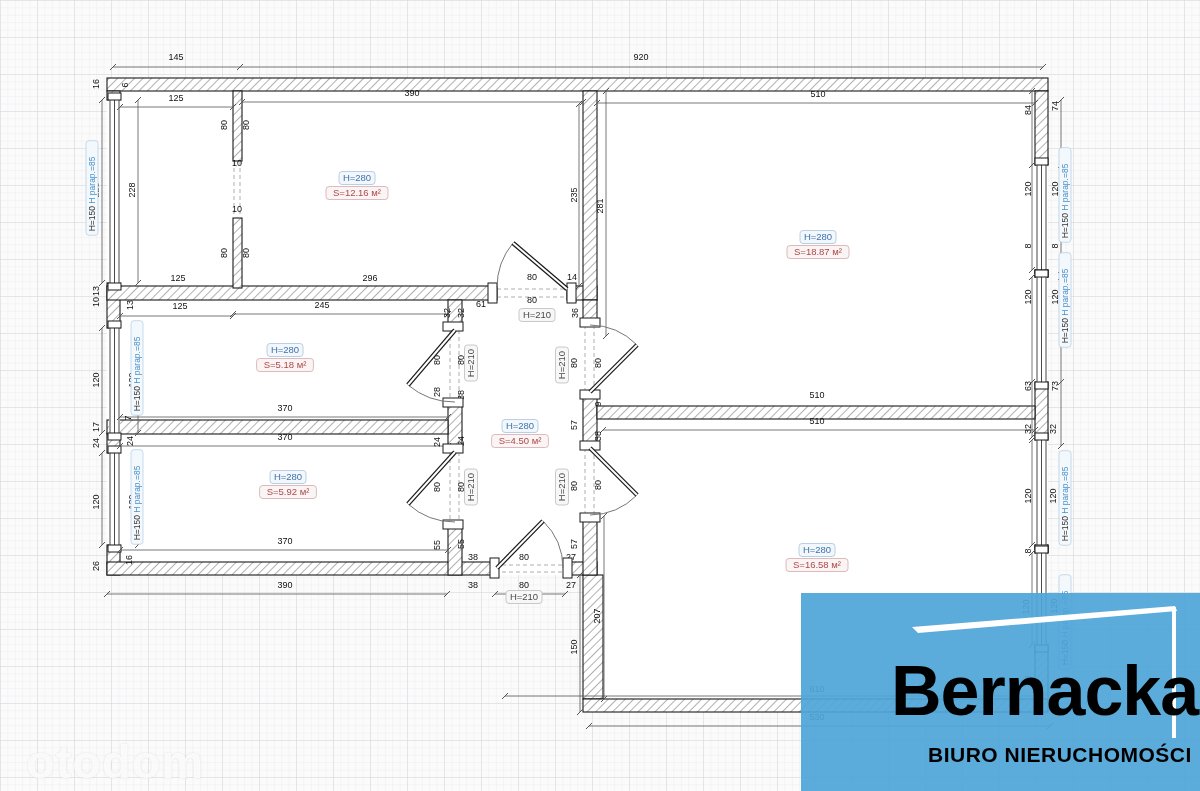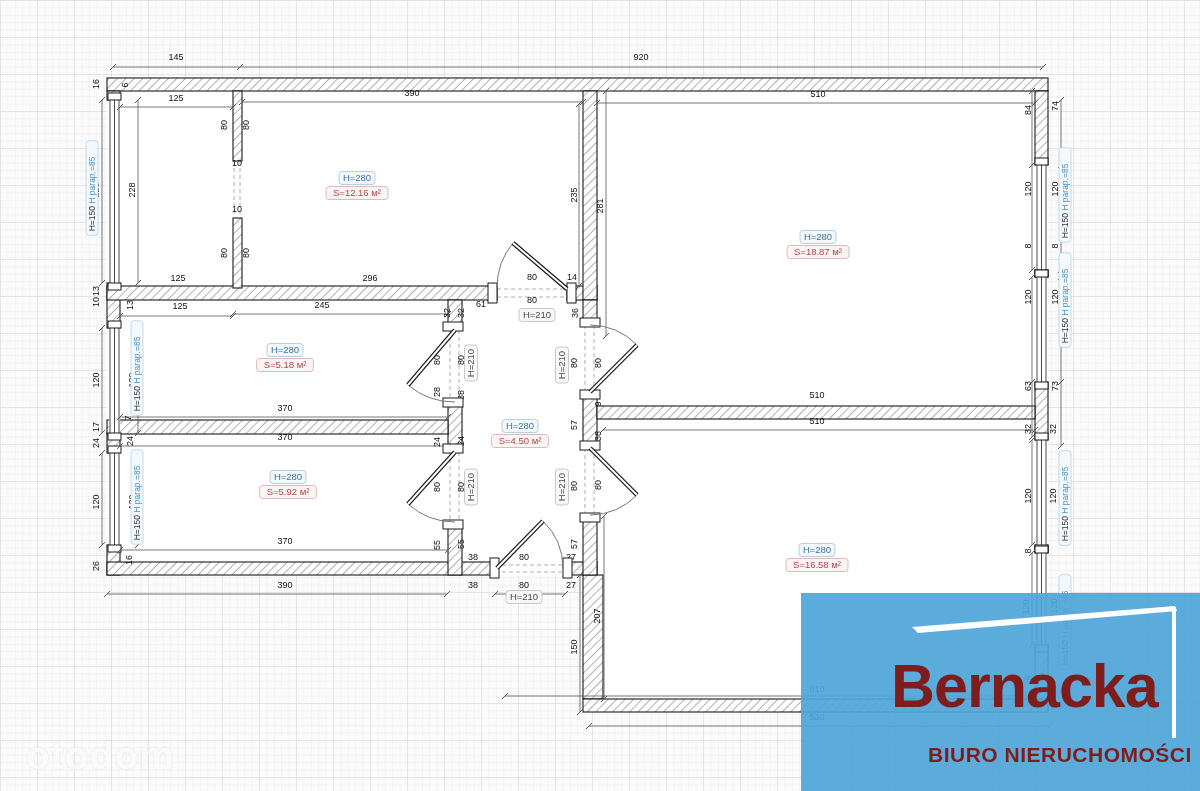--- a/index.html
+++ b/index.html
@@ -2,26 +2,26 @@
 <html><head>
 <meta charset="utf-8">
 <style>
   html,body{margin:0;padding:0;width:1200px;height:791px;overflow:hidden;
     font-family:"Liberation Sans",sans-serif;background:#fbfbfc;}
   #stage{position:relative;width:1200px;height:564px;}
   #plan-svg{position:absolute;left:0;top:0;}
   .banner{position:absolute;left:801px;top:593px;width:399px;height:198px;
     background:rgba(79,165,216,0.93);}
   .banner-art{position:absolute;left:0;top:0;}
-  .banner-title{position:absolute;left:90px;top:58px;color:#7f1d1d;
-    font-size:61px;font-weight:bold;letter-spacing:-1px;white-space:nowrap;}
-  .banner-sub{position:absolute;left:127px;top:150px;color:#7f1d1d;
+  .banner-title{position:absolute;left:90px;top:58px;color:#000000;
+    font-size:70px;font-weight:bold;letter-spacing:-1px;white-space:nowrap;}
+  .banner-sub{position:absolute;left:127px;top:150px;color:#000000;
     font-size:21px;font-weight:bold;letter-spacing:0.5px;white-space:nowrap;}
   .watermark{position:absolute;left:26px;top:734px;
-    font-size:39px;font-weight:bold;letter-spacing:1px;
+    font-size:47px;font-weight:bold;letter-spacing:1px;
     color:rgba(255,255,255,0.82);text-shadow:0 0 2px rgba(200,200,200,0.5);}
 </style>
 </head>
 <body>
 
 <div id="stage">
 
   <svg id="plan-svg" width="1200" height="791" viewBox="0 0 1200 791">
     <defs>
       <pattern id="gridFine" width="7.4" height="7.4" patternUnits="userSpaceOnUse">

